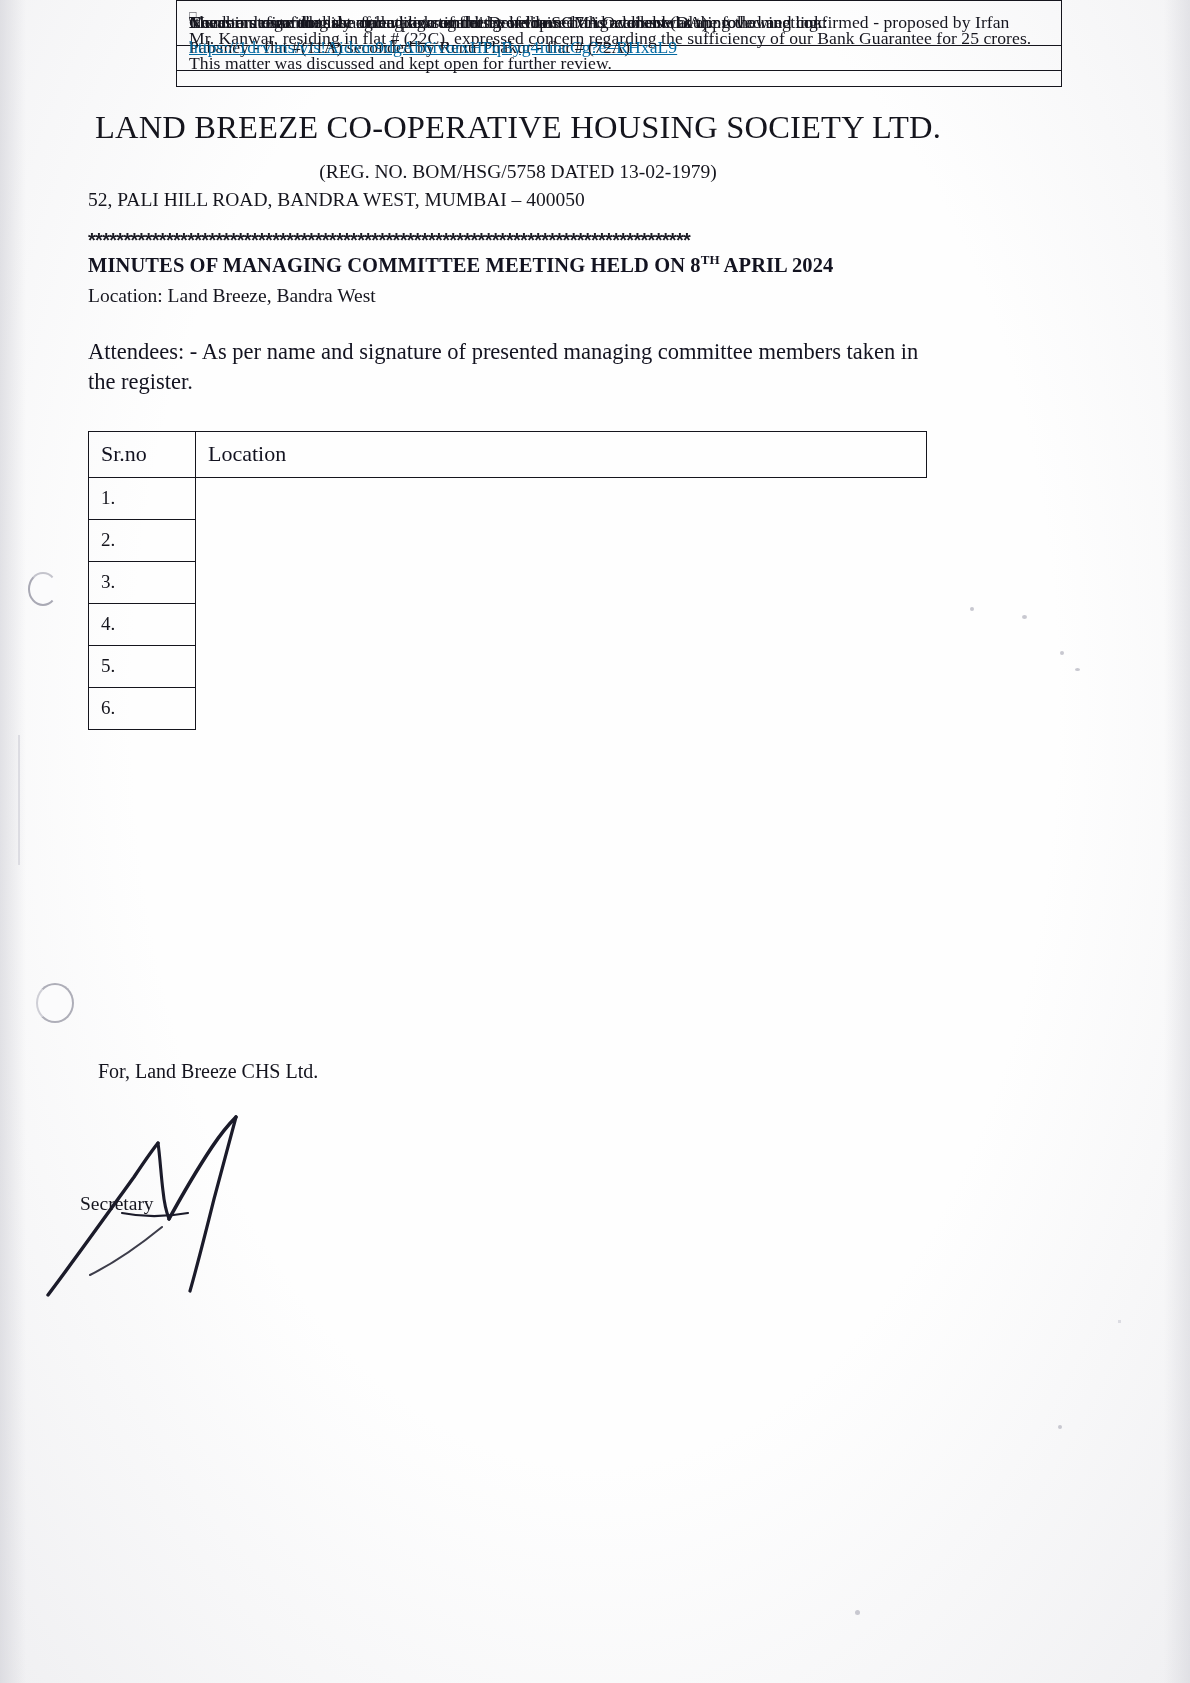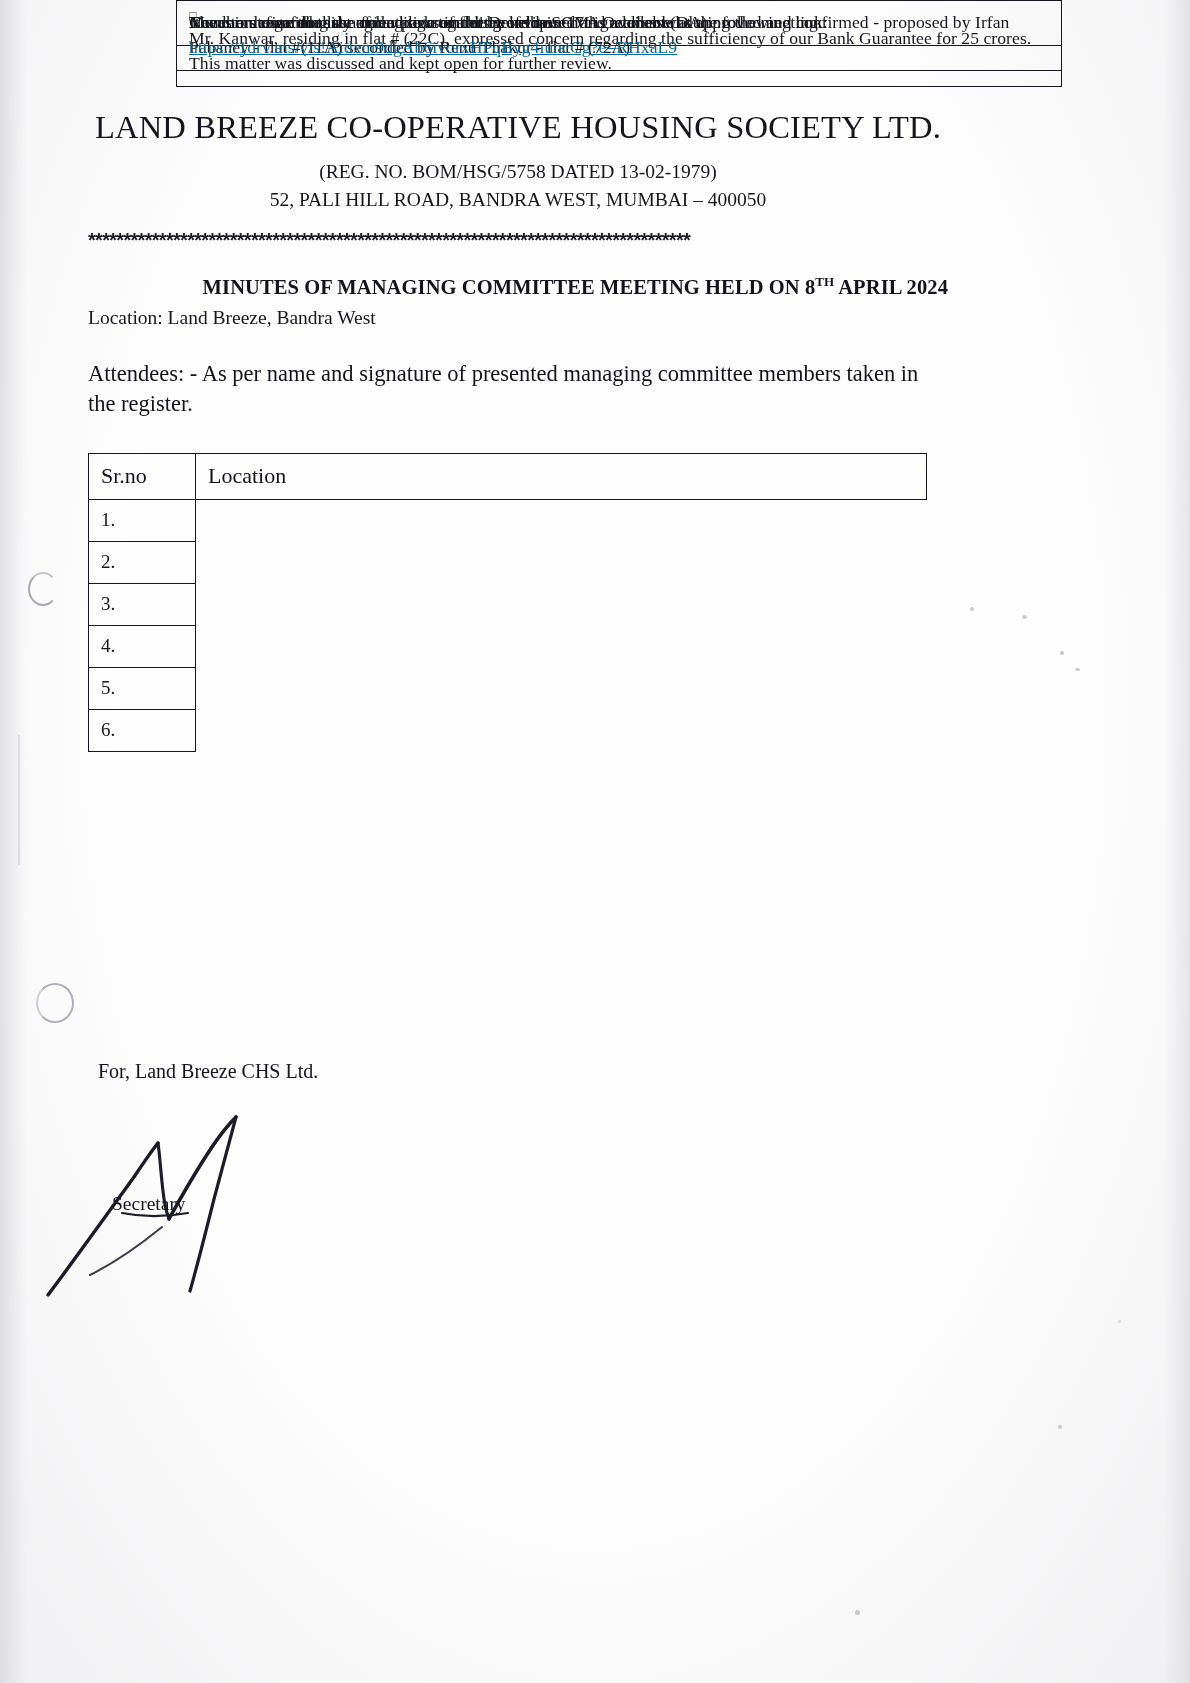--- a/index.html
+++ b/index.html
@@ -58,46 +58,43 @@
   }
   .reg-line {
     font-size: 19.5px;
     text-align: center;
     margin-top: 16px;
     line-height: 1.18;
     color: #15151d;
   }
   .address-line {
     font-size: 19.5px;
-    text-align: center;
     margin-top: 5px;
     line-height: 1.18;
     color: #15151d;
   }
 
   .star-rule {
     margin-top: 19px;
     font-size: 20px;
     letter-spacing: -0.7px;
     font-weight: 700;
     line-height: 1;
     overflow: hidden;
     white-space: nowrap;
     height: 22px;
     color: #1b1b24;
     font-family: "Liberation Sans", sans-serif;
   }
 
   .minutes-title {
-    margin-top: 22px;
     font-size: 20.5px;
     font-weight: 700;
     letter-spacing: 0.1px;
     color: #131320;
-    text-align: right;
   }
   .minutes-title sup {
     font-size: 13px;
     vertical-align: super;
     letter-spacing: 0;
   }
 
   .location-line {
     margin-top: 8px;
     font-size: 19.5px;
@@ -169,21 +166,21 @@
   }
   .signature-wrap {
     position: absolute;
     left: 30px;
     top: 1095px;
     width: 280px;
     height: 215px;
   }
   .secretary-label {
     position: absolute;
-    left: 112px;
+    left: 80px;
     top: 1193px;
     font-size: 19.5px;
     color: #16161f;
   }
 
   
   .punch-hole {
     position: absolute;
     border: 2px solid #b9b9c2;
     border-radius: 50%;

